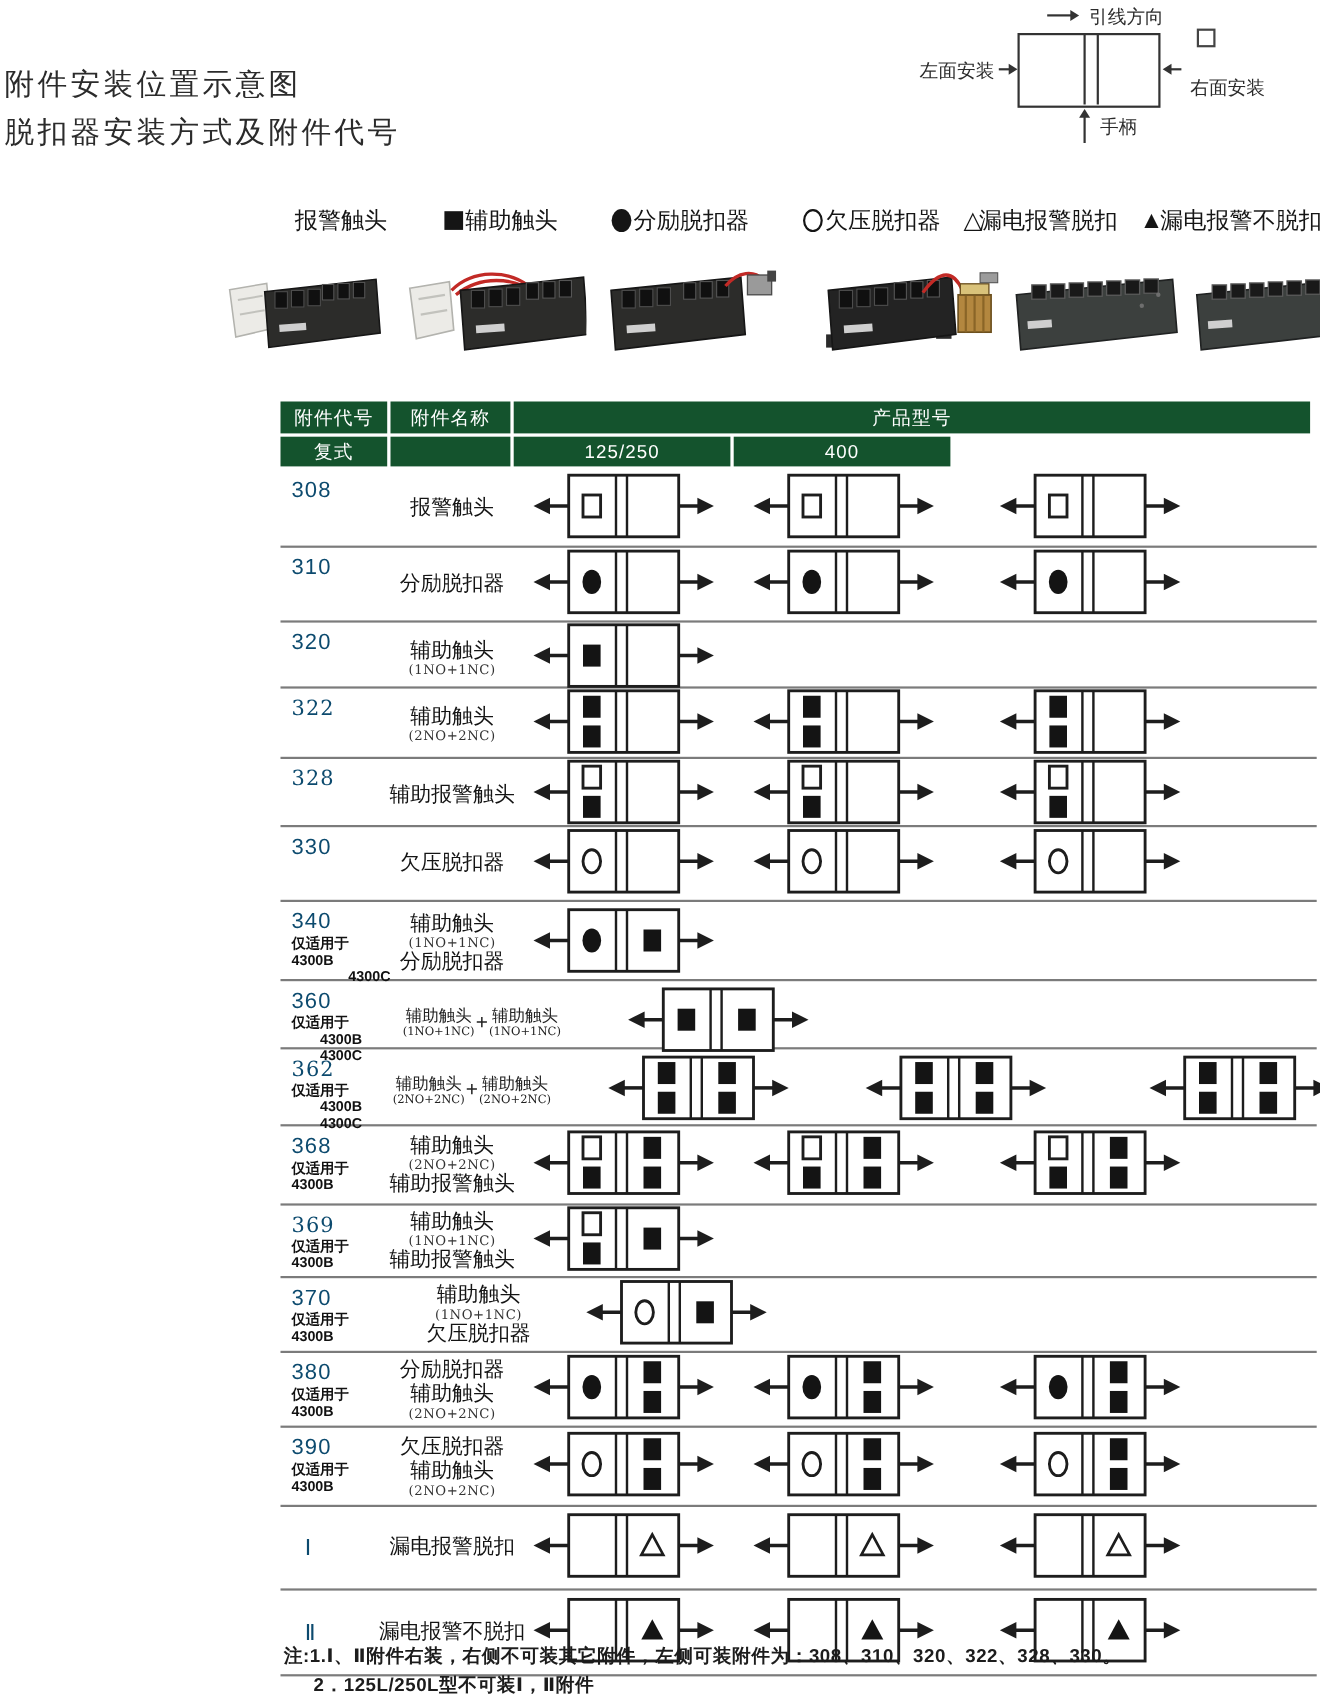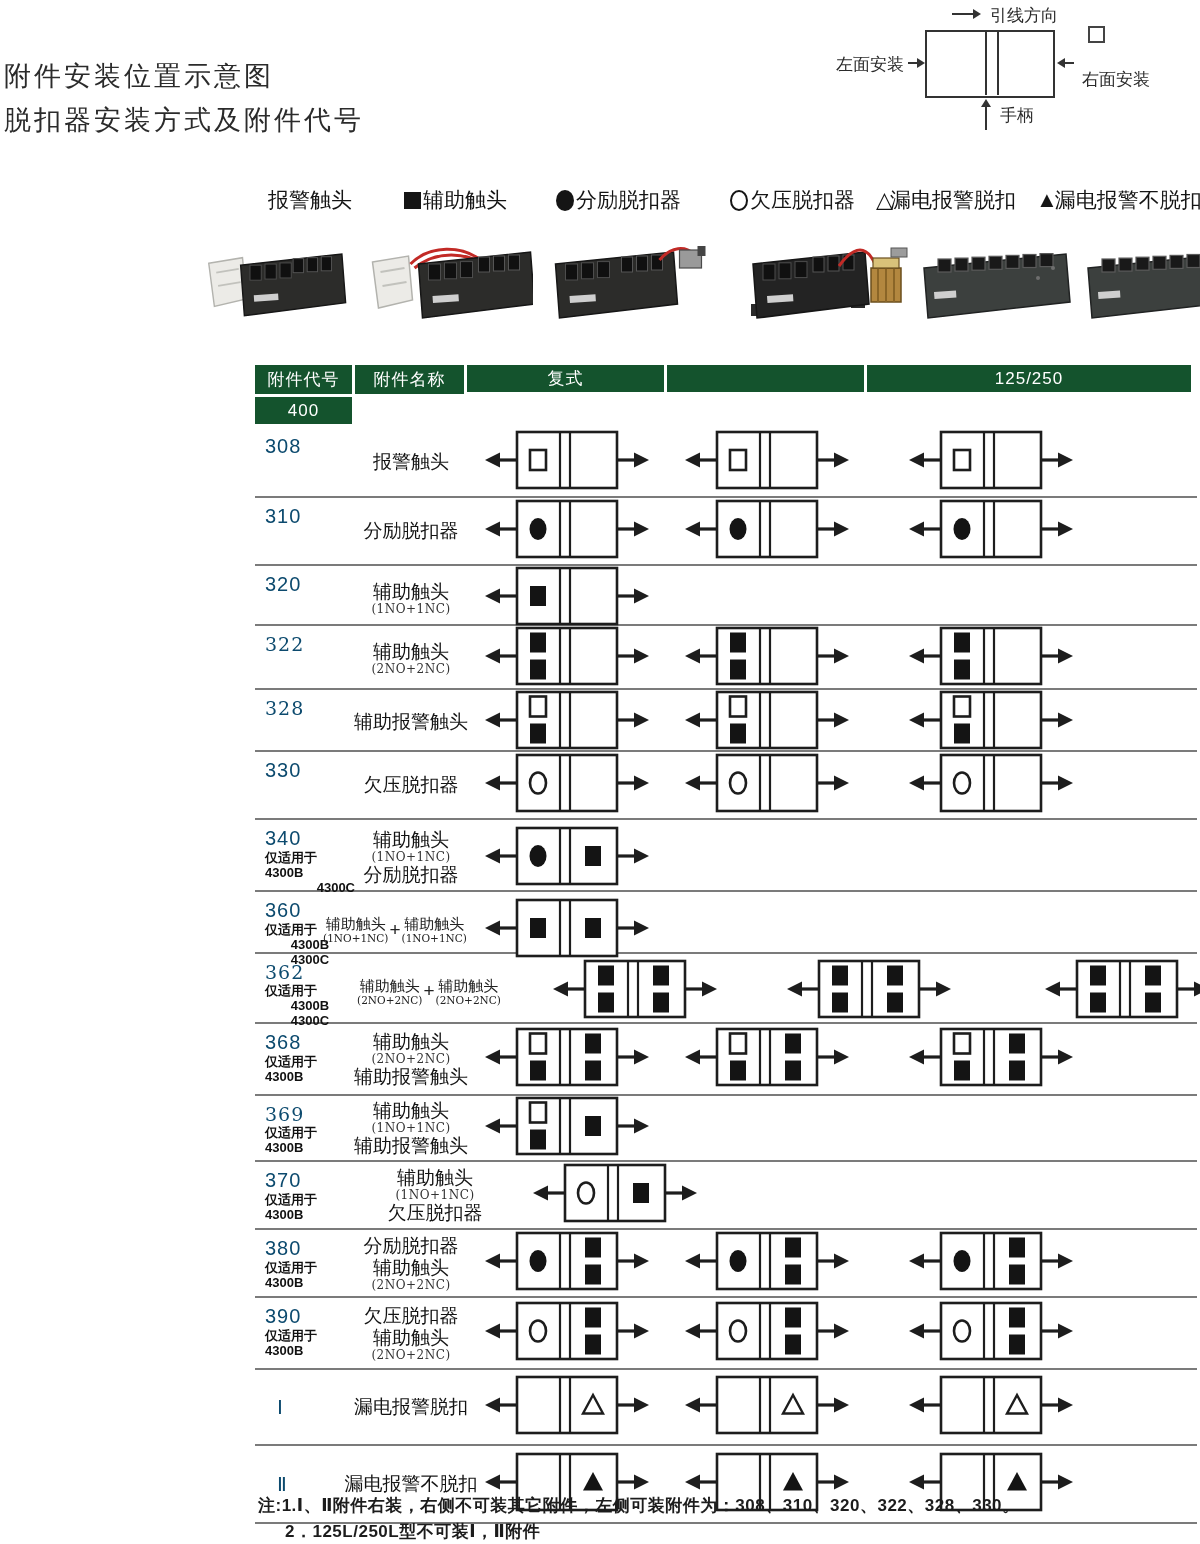--- a/index.html
+++ b/index.html
@@ -202,20 +202,21 @@
           <rect x="16" y="54" width="22" height="7" fill="#cfcfcf" transform="rotate(-4 16 54)"></rect>
         <circle cx="120" cy="40" r="2" fill="#6e6e6e"></circle>
           <circle cx="135" cy="30" r="2" fill="#6e6e6e"></circle>
         </svg></div>
     </div>
 
   <div class="tbl">
     <div class="thead">
       <div class="hc hr1">附件代号</div>
       <div class="hc hr1">附件名称</div>
+      <div class="hc hr1 hspan">产品型号</div>
       <div class="hc hr2">复式</div>
       <div class="hc hr2"></div>
       <div class="hc hr2">125/250</div>
       <div class="hc hr2">400</div>
     </div>
     <div class="tbody" id="tbody">
         <div class="trow" style="height: 68px;">
           <div class="ccell">
             <div class="code">308</div>
           </div>
@@ -487,21 +488,21 @@
     <rect x="34" y="2" width="100" height="56" fill="#fff" stroke="#1d1d1d" stroke-width="2.6"></rect>
     <line x1="77" y1="2" x2="77" y2="58" stroke="#1d1d1d" stroke-width="2.2"></line>
     <line x1="87" y1="2" x2="87" y2="58" stroke="#1d1d1d" stroke-width="2.2"></line>
     <ellipse cx="55" cy="30" rx="8.5" ry="11" fill="#141414"></ellipse>
                 <rect x="102" y="20" width="16" height="20" fill="#141414"></rect>
   </svg></div>
           </div>
           <div class="dcell"></div>
           <div class="dcell last"></div>
         </div>
-        <div class="trow" style="height: 60px;">
+        <div class="trow" style="height: 60px; gap: 43px;">
           <div class="ccell">
             <div class="code">360</div>
             <div class="cnote">
               <span class="nl">仅适用于</span>
               <span class="nl" style="text-align: center;">4300B</span>
               <span class="nl" style="text-align: center;">4300C</span>
             </div>
           </div>
           <div class="ncell">
             <div class="pair">

